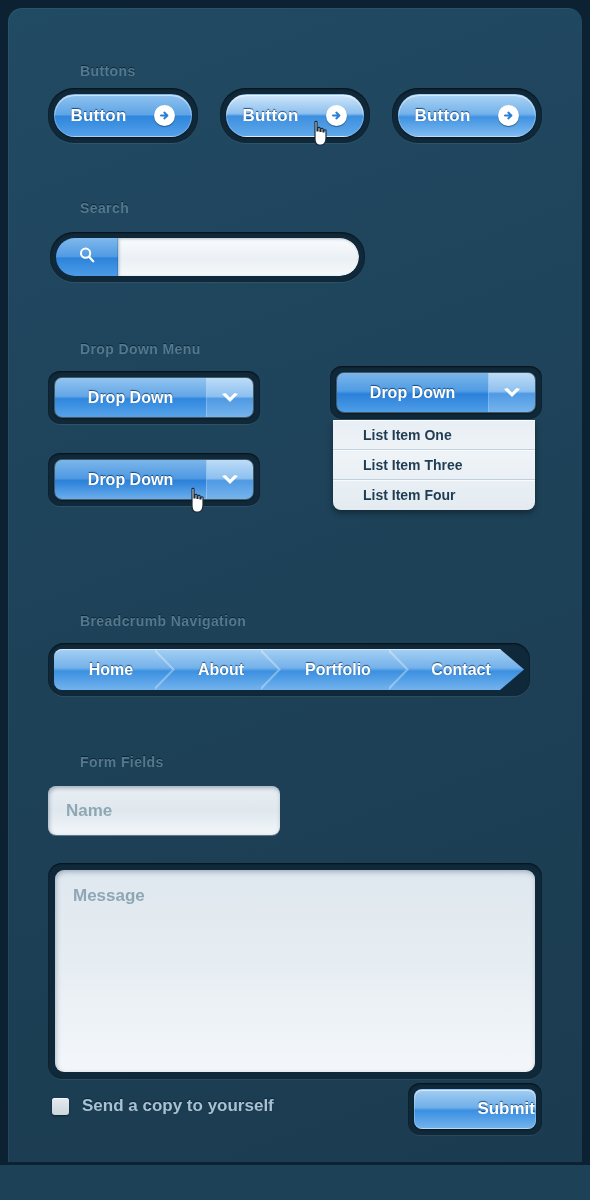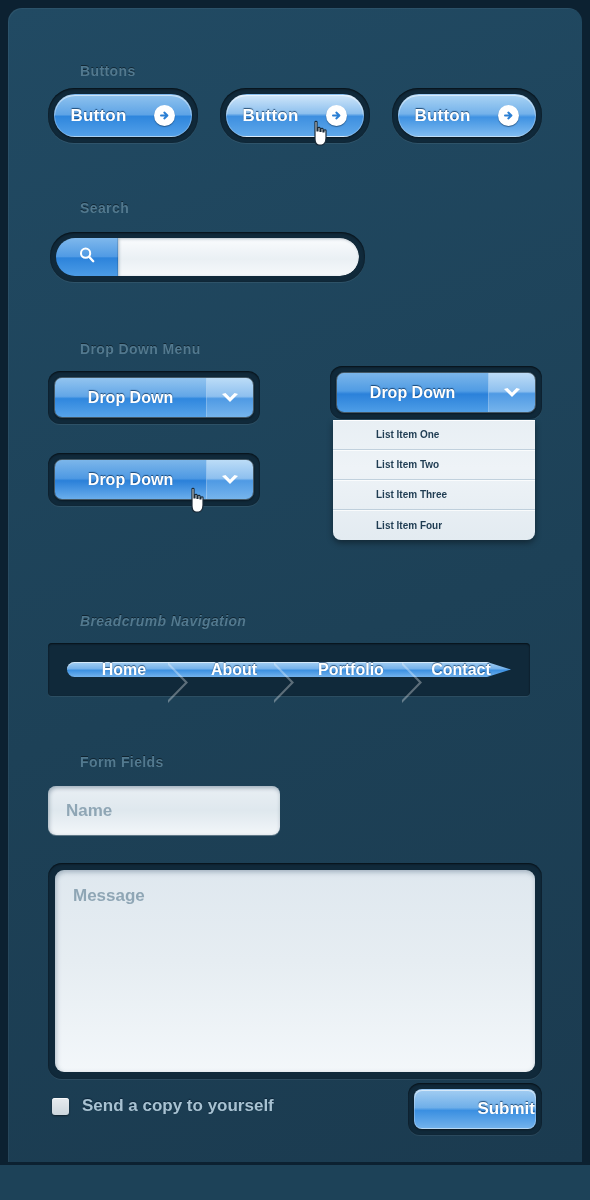--- a/index.html
+++ b/index.html
@@ -129,30 +129,30 @@
   }
   #dd-open-menu {
     position: absolute;
     background: linear-gradient(180deg,#e8eff4 0%,#eef3f7 40%,#e3ebf1 100%);
     border-radius: 0 0 8px 8px;
     box-shadow: 0 3px 6px rgba(0,0,0,.4), inset 0 1px 0 rgba(255,255,255,.8);
     overflow: hidden;
   }
   .dd-item {
     height: 30px; display: flex; align-items: center;
-    padding-left: 43px;
-    font-size: 10px; font-weight: bold; color: #1f3c52;
+    padding-left: 30px;
+    font-size: 14px; font-weight: bold; color: #1f3c52;
     cursor: pointer;
     border-bottom: 1px solid rgba(150,175,195,.5);
     box-shadow: inset 0 1px 0 rgba(255,255,255,.75);
   }
   .dd-item:last-child { border-bottom: none; }
 
   
-  #bc-wrap { border-radius: 4px; padding: 19px; }
+  #bc-wrap { border-radius: 16px; padding: 6px; }
   #bc-inner {
     width: 100%; height: 100%; position: relative;
     display: flex; align-items: stretch;
   }
   .bc-item {
     position: relative;
     display: flex; align-items: center; justify-content: center;
     background: linear-gradient(180deg,#a5d0f3 0%,#74b1ea 46%,#3b90e1 54%,#74b3ed 100%);
     cursor: pointer;
     box-shadow: inset 0 1px 0 rgba(255,255,255,.55);
@@ -318,26 +318,25 @@
       <div class="dd-arrow-box">
         <svg width="22" height="16" viewBox="0 0 22 16">
             <path d="M3 4 L11 12 L19 4 L15.5 3 L11 7.6 L6.5 3 Z" fill="#fff"></path>
           </svg>
       </div>
     </div>
   </div>
 
   <div id="dd-open-menu" style="left:333px; top:420px; width:202px;">
     <div class="dd-item">List Item One</div>
-    <div class="dd-item">List Item Two</div>
     <div class="dd-item">List Item Three</div>
     <div class="dd-item">List Item Four</div>
   </div>
 
-  <div class="sec-label" style="left:80px; top:613px;font-style:italic;">Breadcrumb Navigation</div>
+  <div class="sec-label" style="left:80px; top:613px;">Breadcrumb Navigation</div>
 
   <div class="bevel" id="bc-wrap" style="left:48px; top:643px; width:482px; height:53px;">
     <div id="bc-inner">
       <div class="bc-item" style="flex:0 0 114px;">
         <span class="bc-label">Home</span>
         <span class="bc-sep">
           <svg width="26" height="41" viewBox="0 0 26 41" preserveAspectRatio="none">
             <path d="M0 0 L20 20.5 L0 41 L0 38 L17 20.5 L0 3 Z" fill="rgba(255,255,255,.32)"></path>
           </svg>
         </span>

